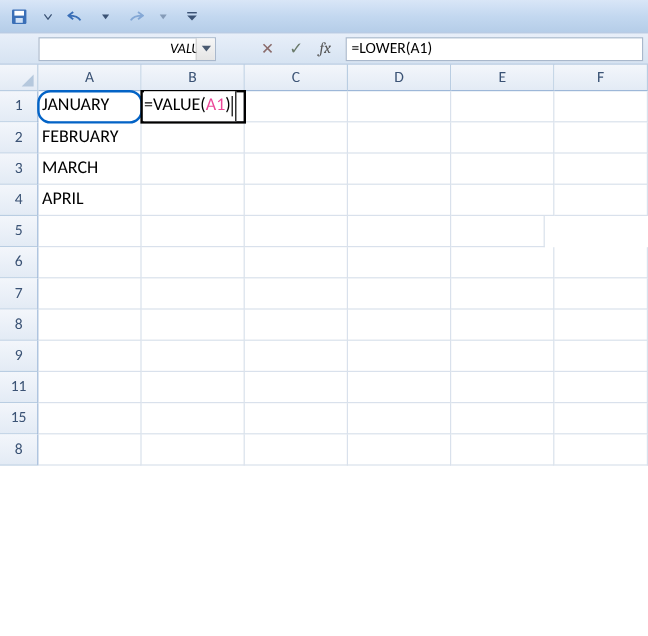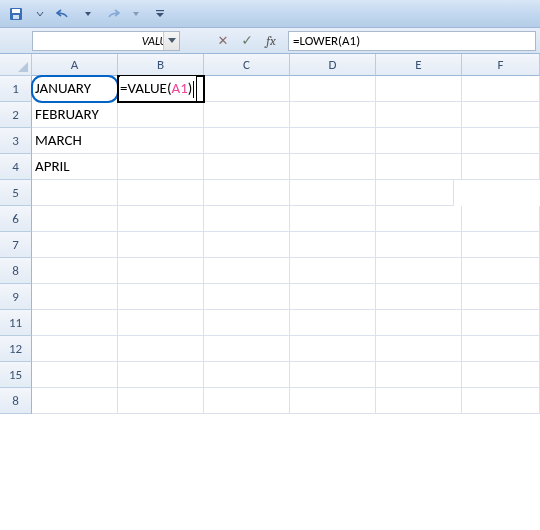--- a/index.html
+++ b/index.html
@@ -342,29 +342,20 @@
       <div class="row">
         <div class="row-h">11</div>
         <div class="cell colA"></div>
         <div class="cell colB"></div>
         <div class="cell colC"></div>
         <div class="cell colD"></div>
         <div class="cell colE"></div>
         <div class="cell colF"></div>
       </div>
       <div class="row">
-        <div class="row-h">12</div>
-        <div class="cell colA"></div>
-        <div class="cell colB"></div>
-        <div class="cell colC"></div>
-        <div class="cell colD"></div>
-        <div class="cell colE"></div>
-        <div class="cell colF"></div>
-      </div>
-      <div class="row">
         <div class="row-h">15</div>
         <div class="cell colA"></div>
         <div class="cell colB"></div>
         <div class="cell colC"></div>
         <div class="cell colD"></div>
         <div class="cell colE"></div>
         <div class="cell colF"></div>
       </div>
       <div class="row">
         <div class="row-h">8</div>

